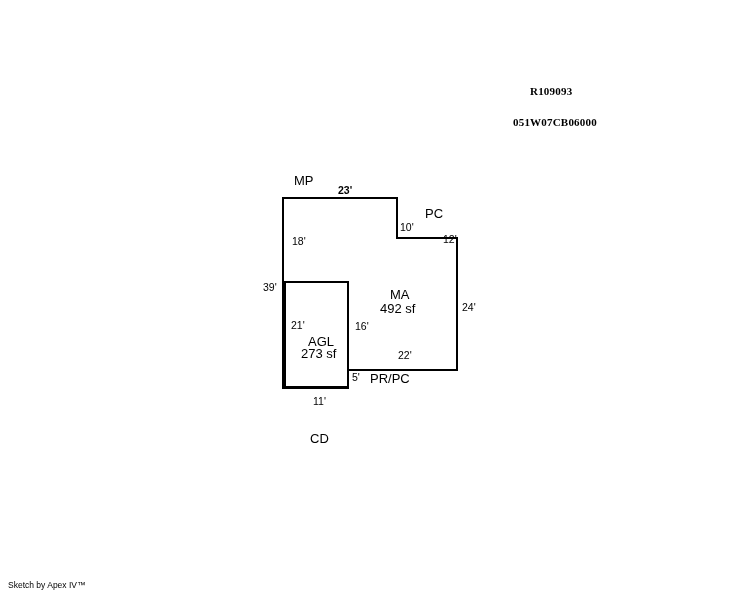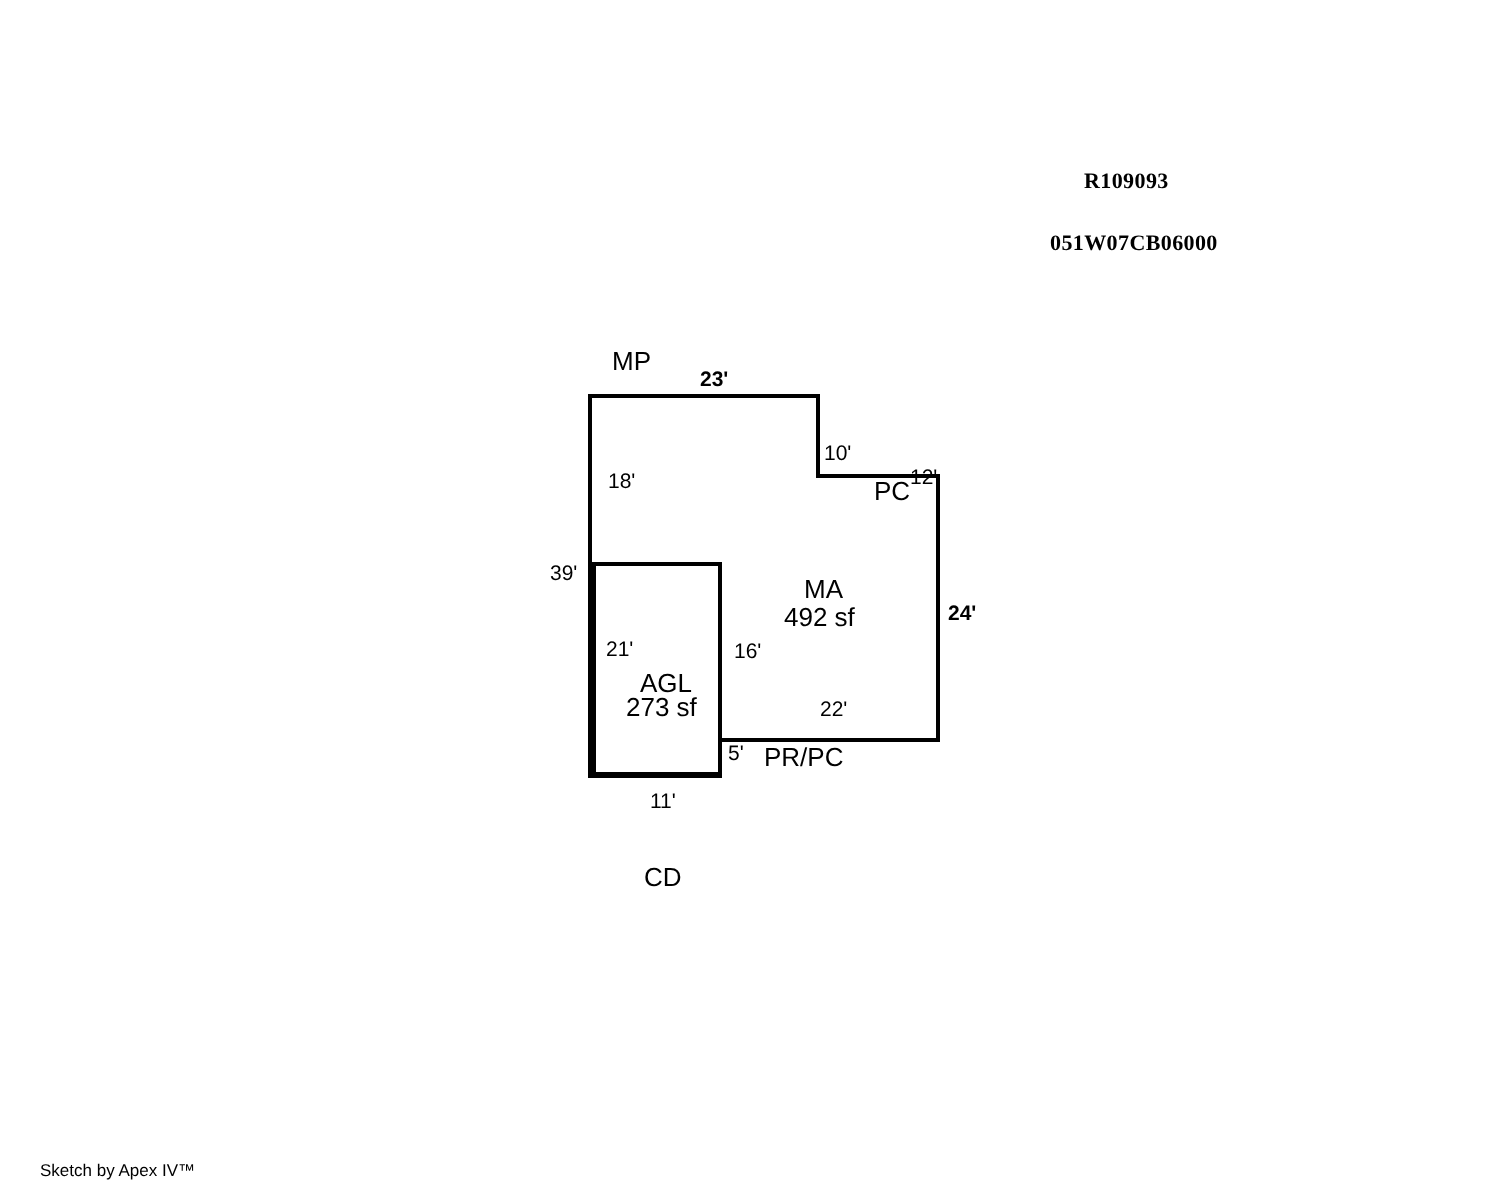--- a/index.html
+++ b/index.html
@@ -10,21 +10,21 @@
   body {
     width: 744px;
     height: 595px;
     position: relative;
     font-family: "Liberation Sans", sans-serif;
     color: #000000;
     overflow: hidden;
   }
   .sheet {
     position: absolute;
-    left: 12px; top: 0;
+    left: 0; top: 0;
     width: 680px;
     height: 595px;
   }
   .hdr {
     position: absolute;
     font-family: "Liberation Serif", serif;
     font-weight: bold;
     font-size: 11px;
     letter-spacing: 0.2px;
     white-space: nowrap;
@@ -70,35 +70,35 @@
   <div class="hdr" id="hdr-parcel">R109093</div>
   <div class="hdr" id="hdr-account">051W07CB06000</div>
 
   <svg class="sketch" id="sketch-svg" viewBox="0 0 744 595" xmlns="http://www.w3.org/2000/svg">
     <polygon id="poly-main" fill="none" stroke="#000000" stroke-width="2" points="283,198 397,198 397,238 457,238 457,370 348,370 348,388 283,388"></polygon>
     <polygon id="poly-agl" fill="none" stroke="#000000" stroke-width="2" points="285,282 348,282 348,387 285,387"></polygon>
   </svg>
 
   <div id="area-labels">
       <div class="lbl code" style="left: 294px; top: 173px;">MP</div>
-      <div class="lbl code" style="left: 425px; top: 206px; margin-top: 32px;">PC</div>
+      <div class="lbl code" style="left: 425px; top: 206px;">PC</div>
       <div class="lbl code" style="left: 390px; top: 287px;">MA</div>
       <div class="lbl code" style="left: 380px; top: 301px;">492 sf</div>
       <div class="lbl code" style="left: 308px; top: 334px;">AGL</div>
       <div class="lbl code" style="left: 301px; top: 346px;">273 sf</div>
       <div class="lbl code" style="left: 370px; top: 371px; text-align: center;">PR/PC</div>
       <div class="lbl code" style="left: 310px; top: 431px;">CD</div>
     </div>
   <div id="dim-labels">
       <div class="lbl area" style="left: 338px; top: 184px; font-weight: bold;">23'</div>
       <div class="lbl area" style="left: 292px; top: 235px;">18'</div>
       <div class="lbl area" style="left: 400px; top: 221px; text-align: right;">10'</div>
       <div class="lbl area" style="left: 420px; top: 233px; margin-left: 23px;">12'</div>
       <div class="lbl area" style="left: 263px; top: 281px;">39'</div>
-      <div class="lbl area" style="left: 462px; top: 301px; font-weight: bold;">24'</div>
+      <div class="lbl area" style="left: 462px; top: 301px;">24'</div>
       <div class="lbl area" style="left: 291px; top: 319px;">21'</div>
       <div class="lbl area" style="left: 355px; top: 320px;">16'</div>
       <div class="lbl area" style="left: 398px; top: 349px;">22'</div>
       <div class="lbl area" style="left: 352px; top: 371px;">5'</div>
       <div class="lbl area" style="left: 313px; top: 395px;">11'</div>
     </div>
 
   <div class="footer">Sketch by Apex IV™</div>
 
 </div>

